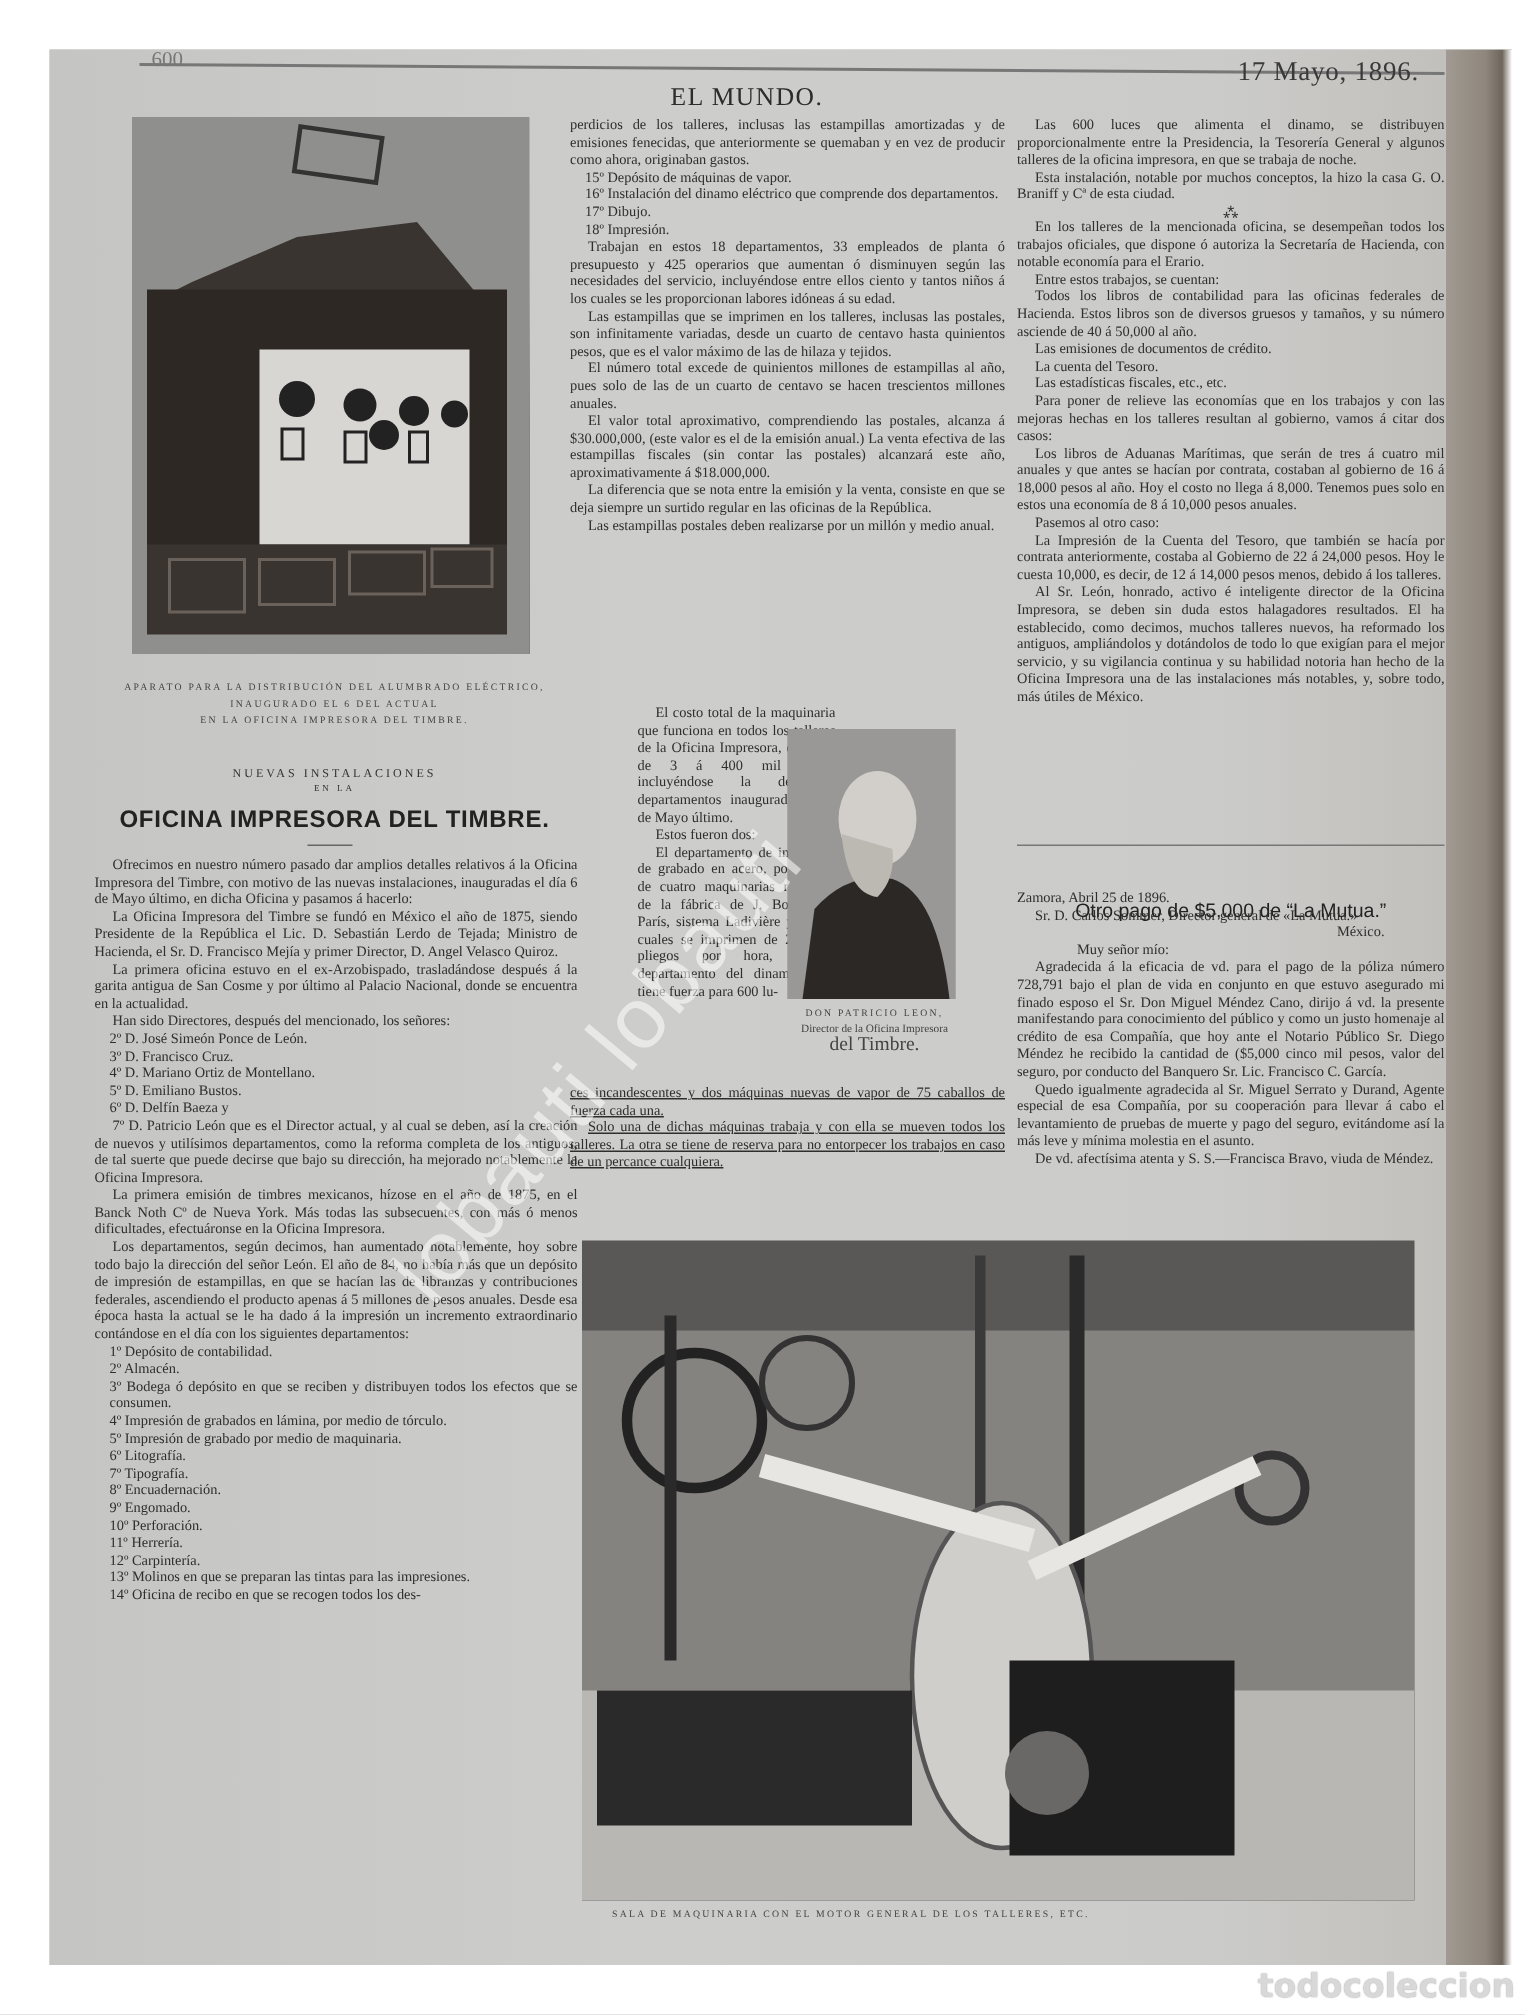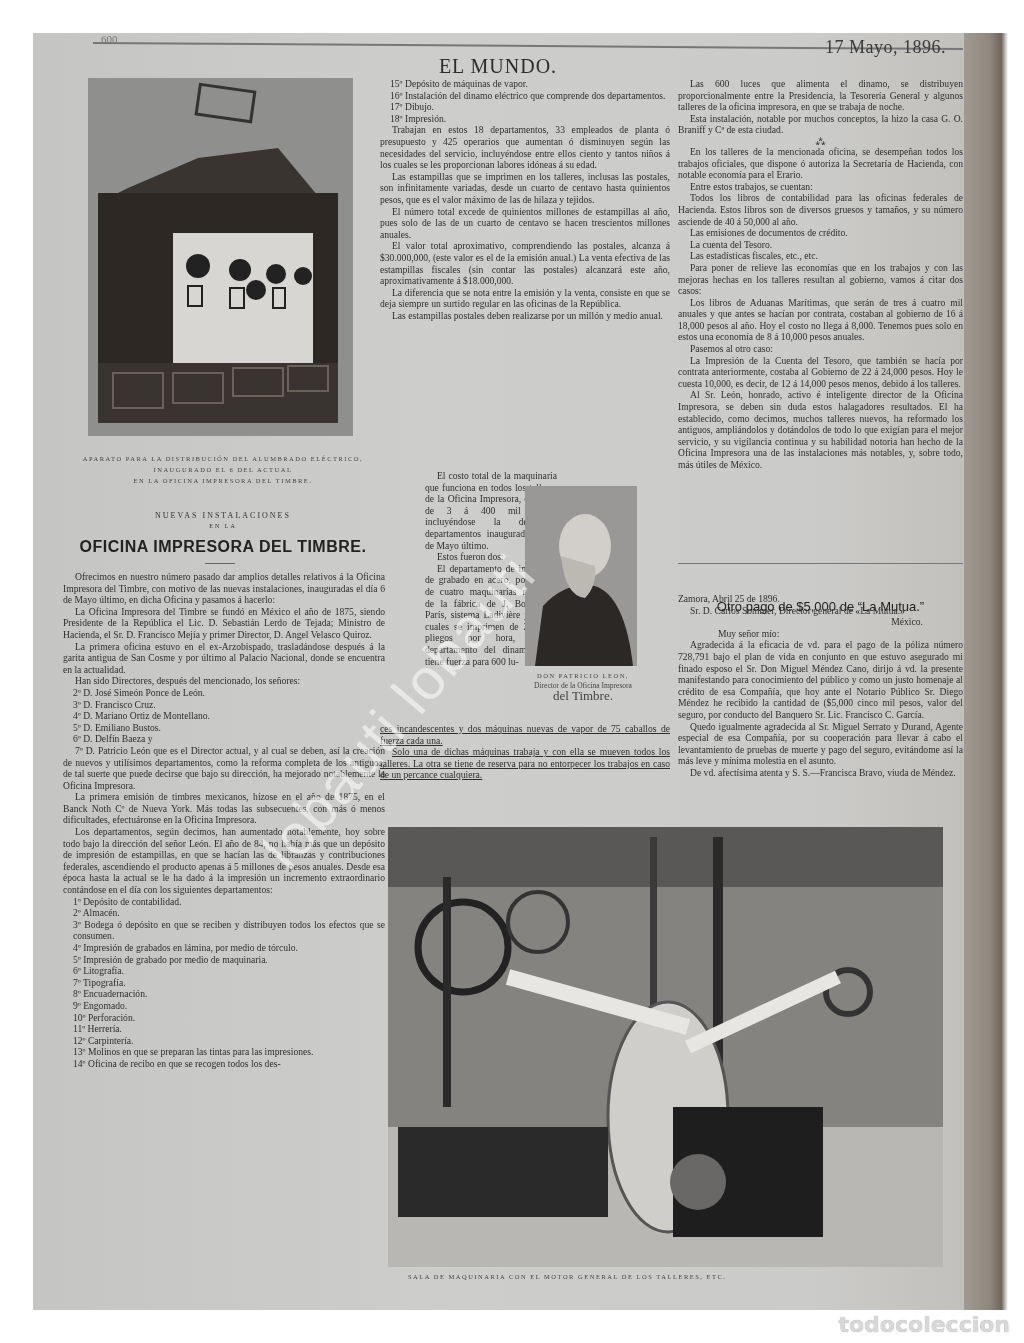--- a/index.html
+++ b/index.html
@@ -1,22 +1,22 @@
 <!DOCTYPE html>
 <html><head>
 <meta charset="utf-8">
 <style>
   html, body { margin:0; padding:0; }
   body { width:1024px; height:1343px; background:#ffffff; position:relative; overflow:hidden; font-family:"Liberation Serif", serif; color:#2a2a2a; }
   .page { position:absolute; left:33px; top:33px; width:975px; height:1277px; background:#c9c9c7; overflow:hidden;
           background-image: linear-gradient(90deg, #c5c5c3 0%, #cdcdcb 40%, #cbcbc9 80%, #bfbdb9 100%); }
   .spine { position:absolute; right:0; top:0; width:44px; height:100%; background:linear-gradient(90deg,#a09a92 0%,#8f877d 60%,#6e655c 85%,#fff 100%); }
-  .pagenum { position:absolute; left:68px; top:0; font-size:11px; color:#777; }
+  .pagenum { position:absolute; left:68px; top:0; font-size:14px; color:#777; }
   .header-date { position:absolute; right:62px; top:4px; font-size:18px; color:#3a3a3a; letter-spacing:0.5px; }
-  .header-title { position:absolute; left:0; width:930px; text-align:center; top:22px; font-size:20px; letter-spacing:1px; color:#2c2c2c; }
+  .header-title { position:absolute; left:0; width:930px; text-align:center; top:22px; font-size:17px; letter-spacing:1px; color:#2c2c2c; }
   .rule { position:absolute; left:60px; width:870px; top:12px; height:0; border-top:2px solid #777; transform:rotate(0.4deg); }
   .col { position:absolute; font-size:9.6px; line-height:11.6px; text-align:justify; color:#2e2e2e; }
   .col p { margin:0; text-indent:12px; }
   .col p.noind { text-indent:0; }
   .col .li { text-indent:0; padding-left:10px; }
   .photo { position:absolute; background:#3a3a3a; overflow:hidden; }
   .cap { position:absolute; text-align:center; font-size:6.5px; letter-spacing:1.5px; color:#444; line-height:11px; }
   .headline { position:absolute; text-align:center; font-family:Liberation Sans, sans-serif; font-weight:bold; color:#222; }
   .watermark { position:absolute; font-family:"Liberation Sans", sans-serif; font-size:58px; color:rgba(255,255,255,0.55); transform:rotate(-50deg); transform-origin:left top; white-space:nowrap; letter-spacing:2px; pointer-events:none; }
   .todo { position:absolute; right:14px; bottom:6px; font-family:"DejaVu Sans", sans-serif; font-weight:bold; font-size:22px; color:#d8d8d8; text-shadow:0 0 1px #999;text-align:center; }
@@ -91,20 +91,21 @@
     <div class="li">8º Encuadernación.</div>
     <div class="li">9º Engomado.</div>
     <div class="li">10º Perforación.</div>
     <div class="li">11º Herrería.</div>
     <div class="li">12º Carpintería.</div>
     <div class="li">13º Molinos en que se preparan las tintas para las impresiones.</div>
     <div class="li">14º Oficina de recibo en que se recogen todos los des-</div>
   </div>
 
   <div class="col" style="left:347px; top:45px; width:290px;">
+    <p class="noind">perdicios de los talleres, inclusas las estampillas amortizadas y de emisiones fenecidas, que anteriormente se quemaban y en vez de producir como ahora, originaban gastos.</p>
     <div class="li">15º Depósito de máquinas de vapor.</div>
     <div class="li">16º Instalación del dinamo eléctrico que comprende dos departamentos.</div>
     <div class="li">17º Dibujo.</div>
     <div class="li">18º Impresión.</div>
     <p>Trabajan en estos 18 departamentos, 33 empleados de planta ó presupuesto y 425 operarios que aumentan ó disminuyen según las necesidades del servicio, incluyéndose entre ellos ciento y tantos niños á los cuales se les proporcionan labores idóneas á su edad.</p>
     <p>Las estampillas que se imprimen en los talleres, inclusas las postales, son infinitamente variadas, desde un cuarto de centavo hasta quinientos pesos, que es el valor máximo de las de hilaza y tejidos.</p>
     <p>El número total excede de quinientos millones de estampillas al año, pues solo de las de un cuarto de centavo se hacen trescientos millones anuales.</p>
     <p>El valor total aproximativo, comprendiendo las postales, alcanza á $30.000,000, (este valor es el de la emisión anual.) La venta efectiva de las estampillas fiscales (sin contar las postales) alcanzará este año, aproximativamente á $18.000,000.</p>
     <p>La diferencia que se nota entre la emisión y la venta, consiste en que se deja siempre un surtido regular en las oficinas de la República.</p>
     <p>Las estampillas postales deben realizarse por un millón y medio anual.</p>

